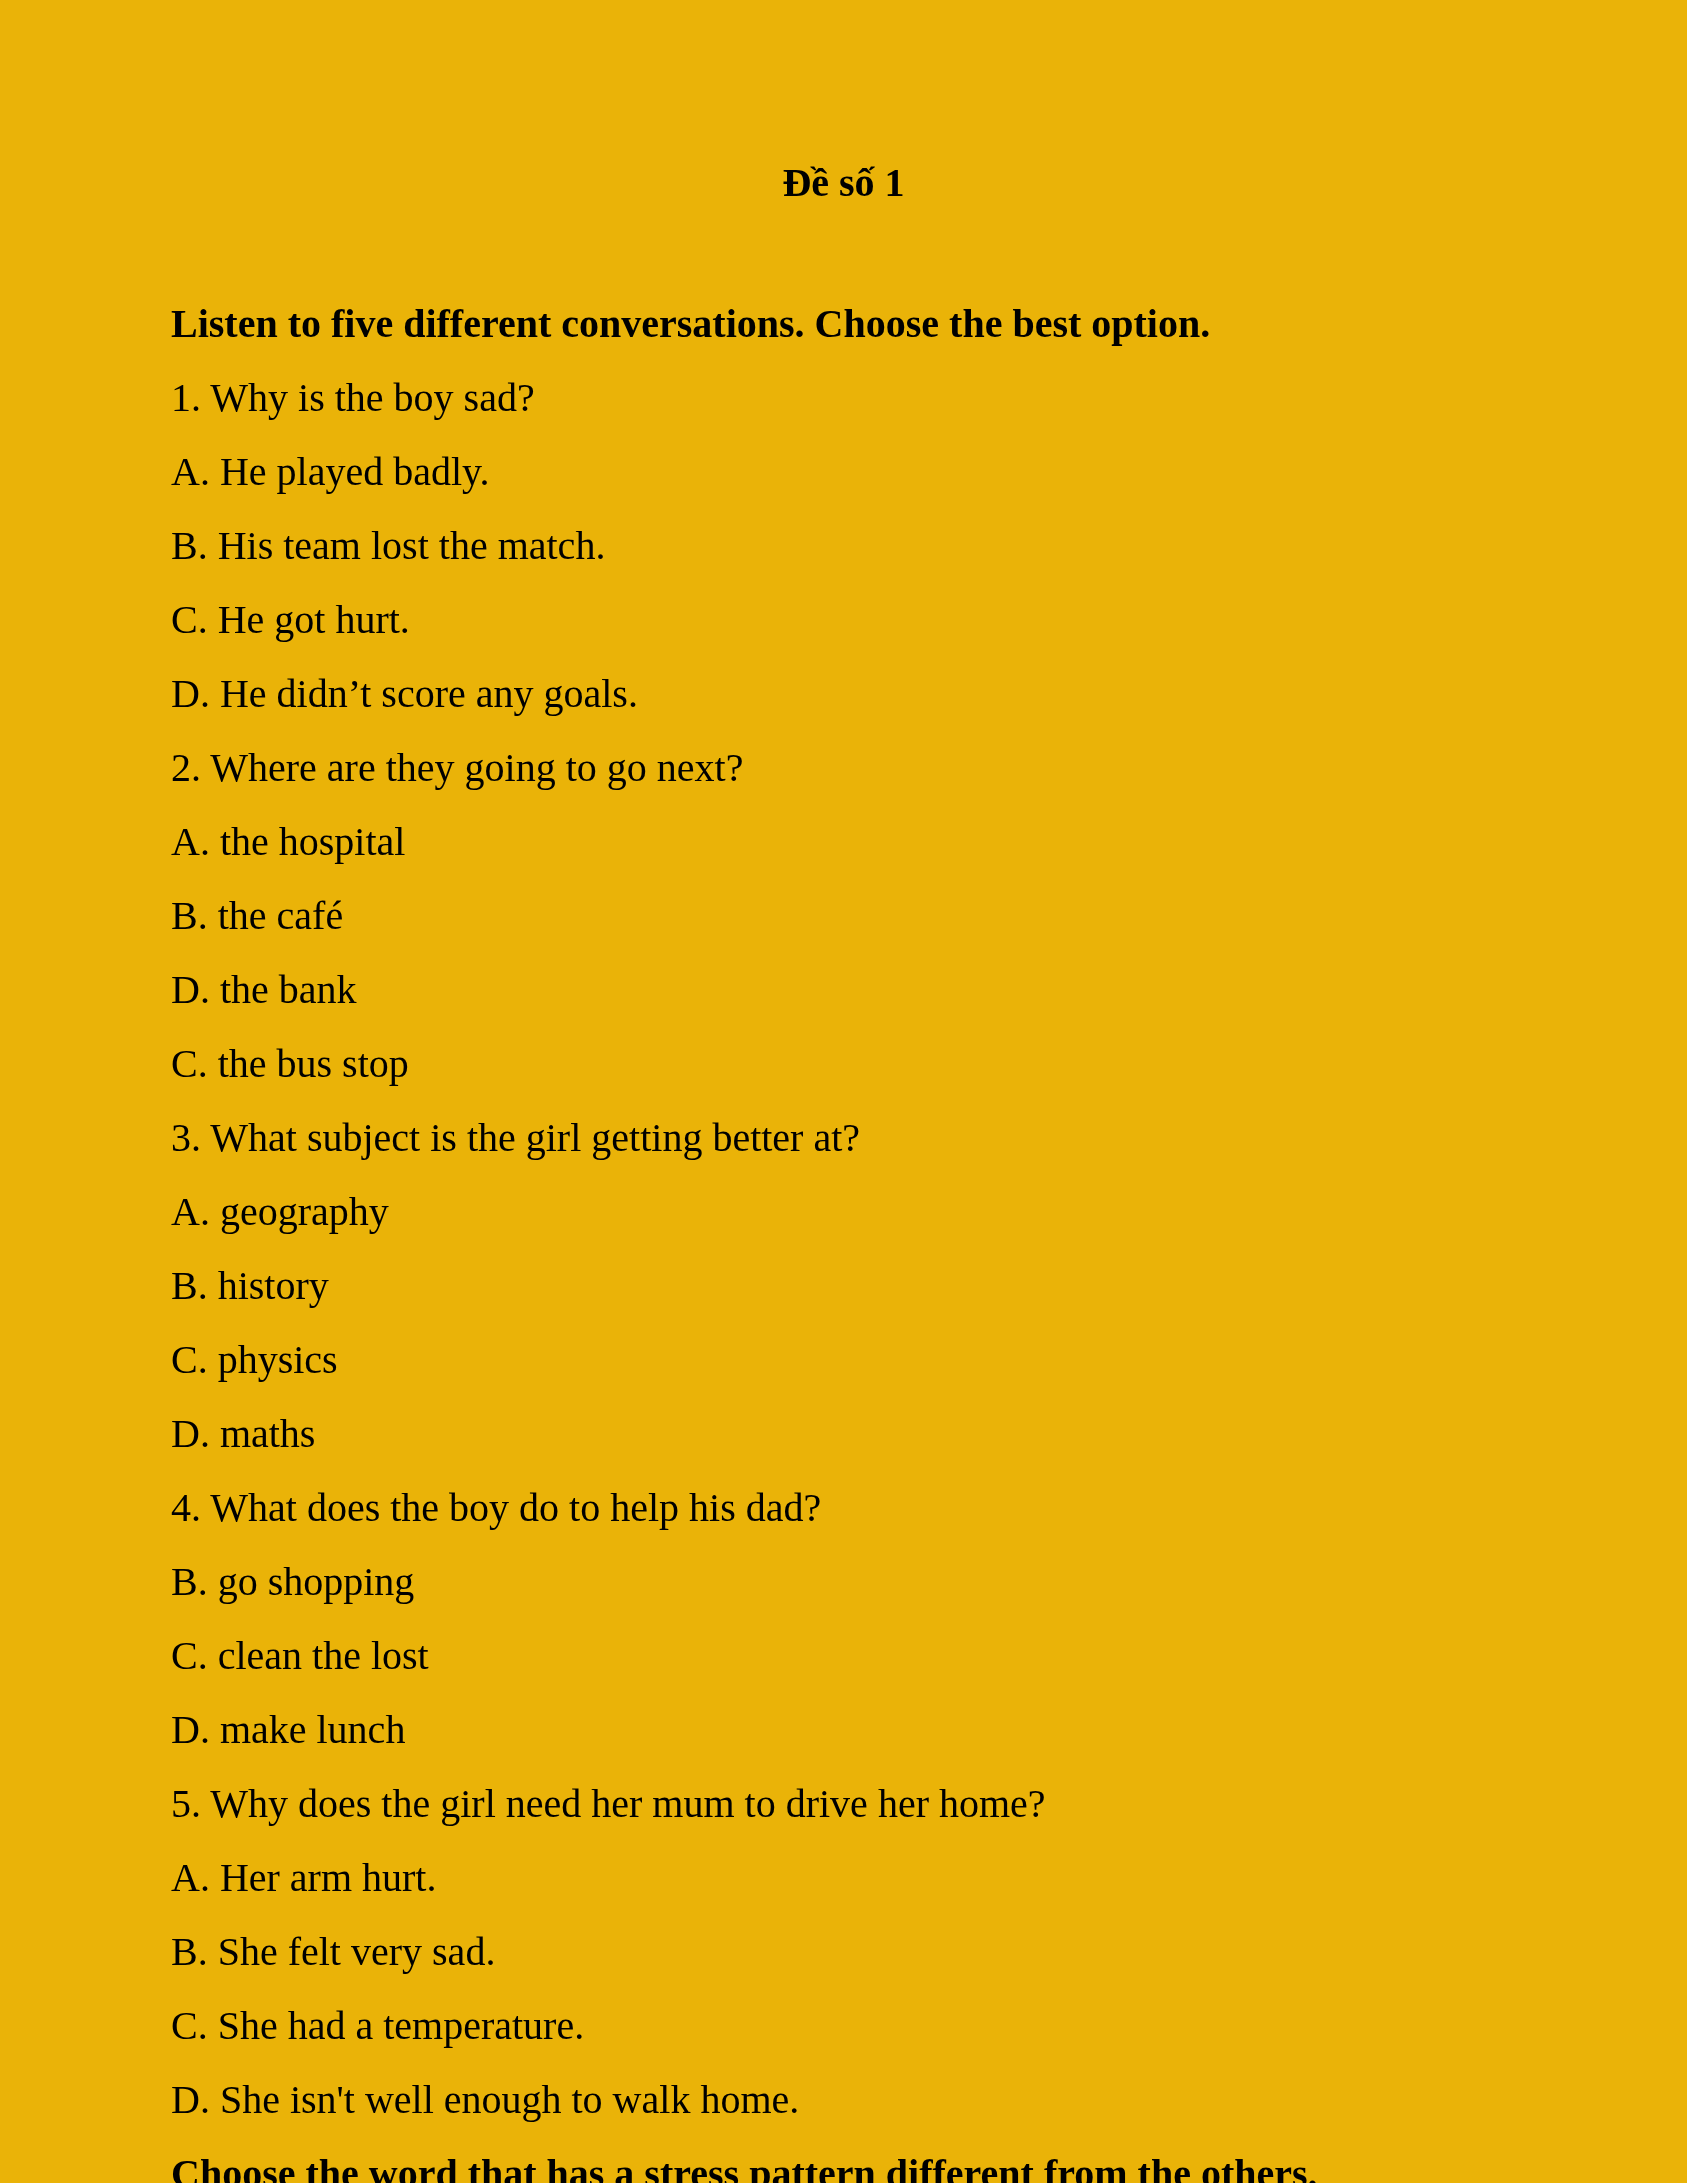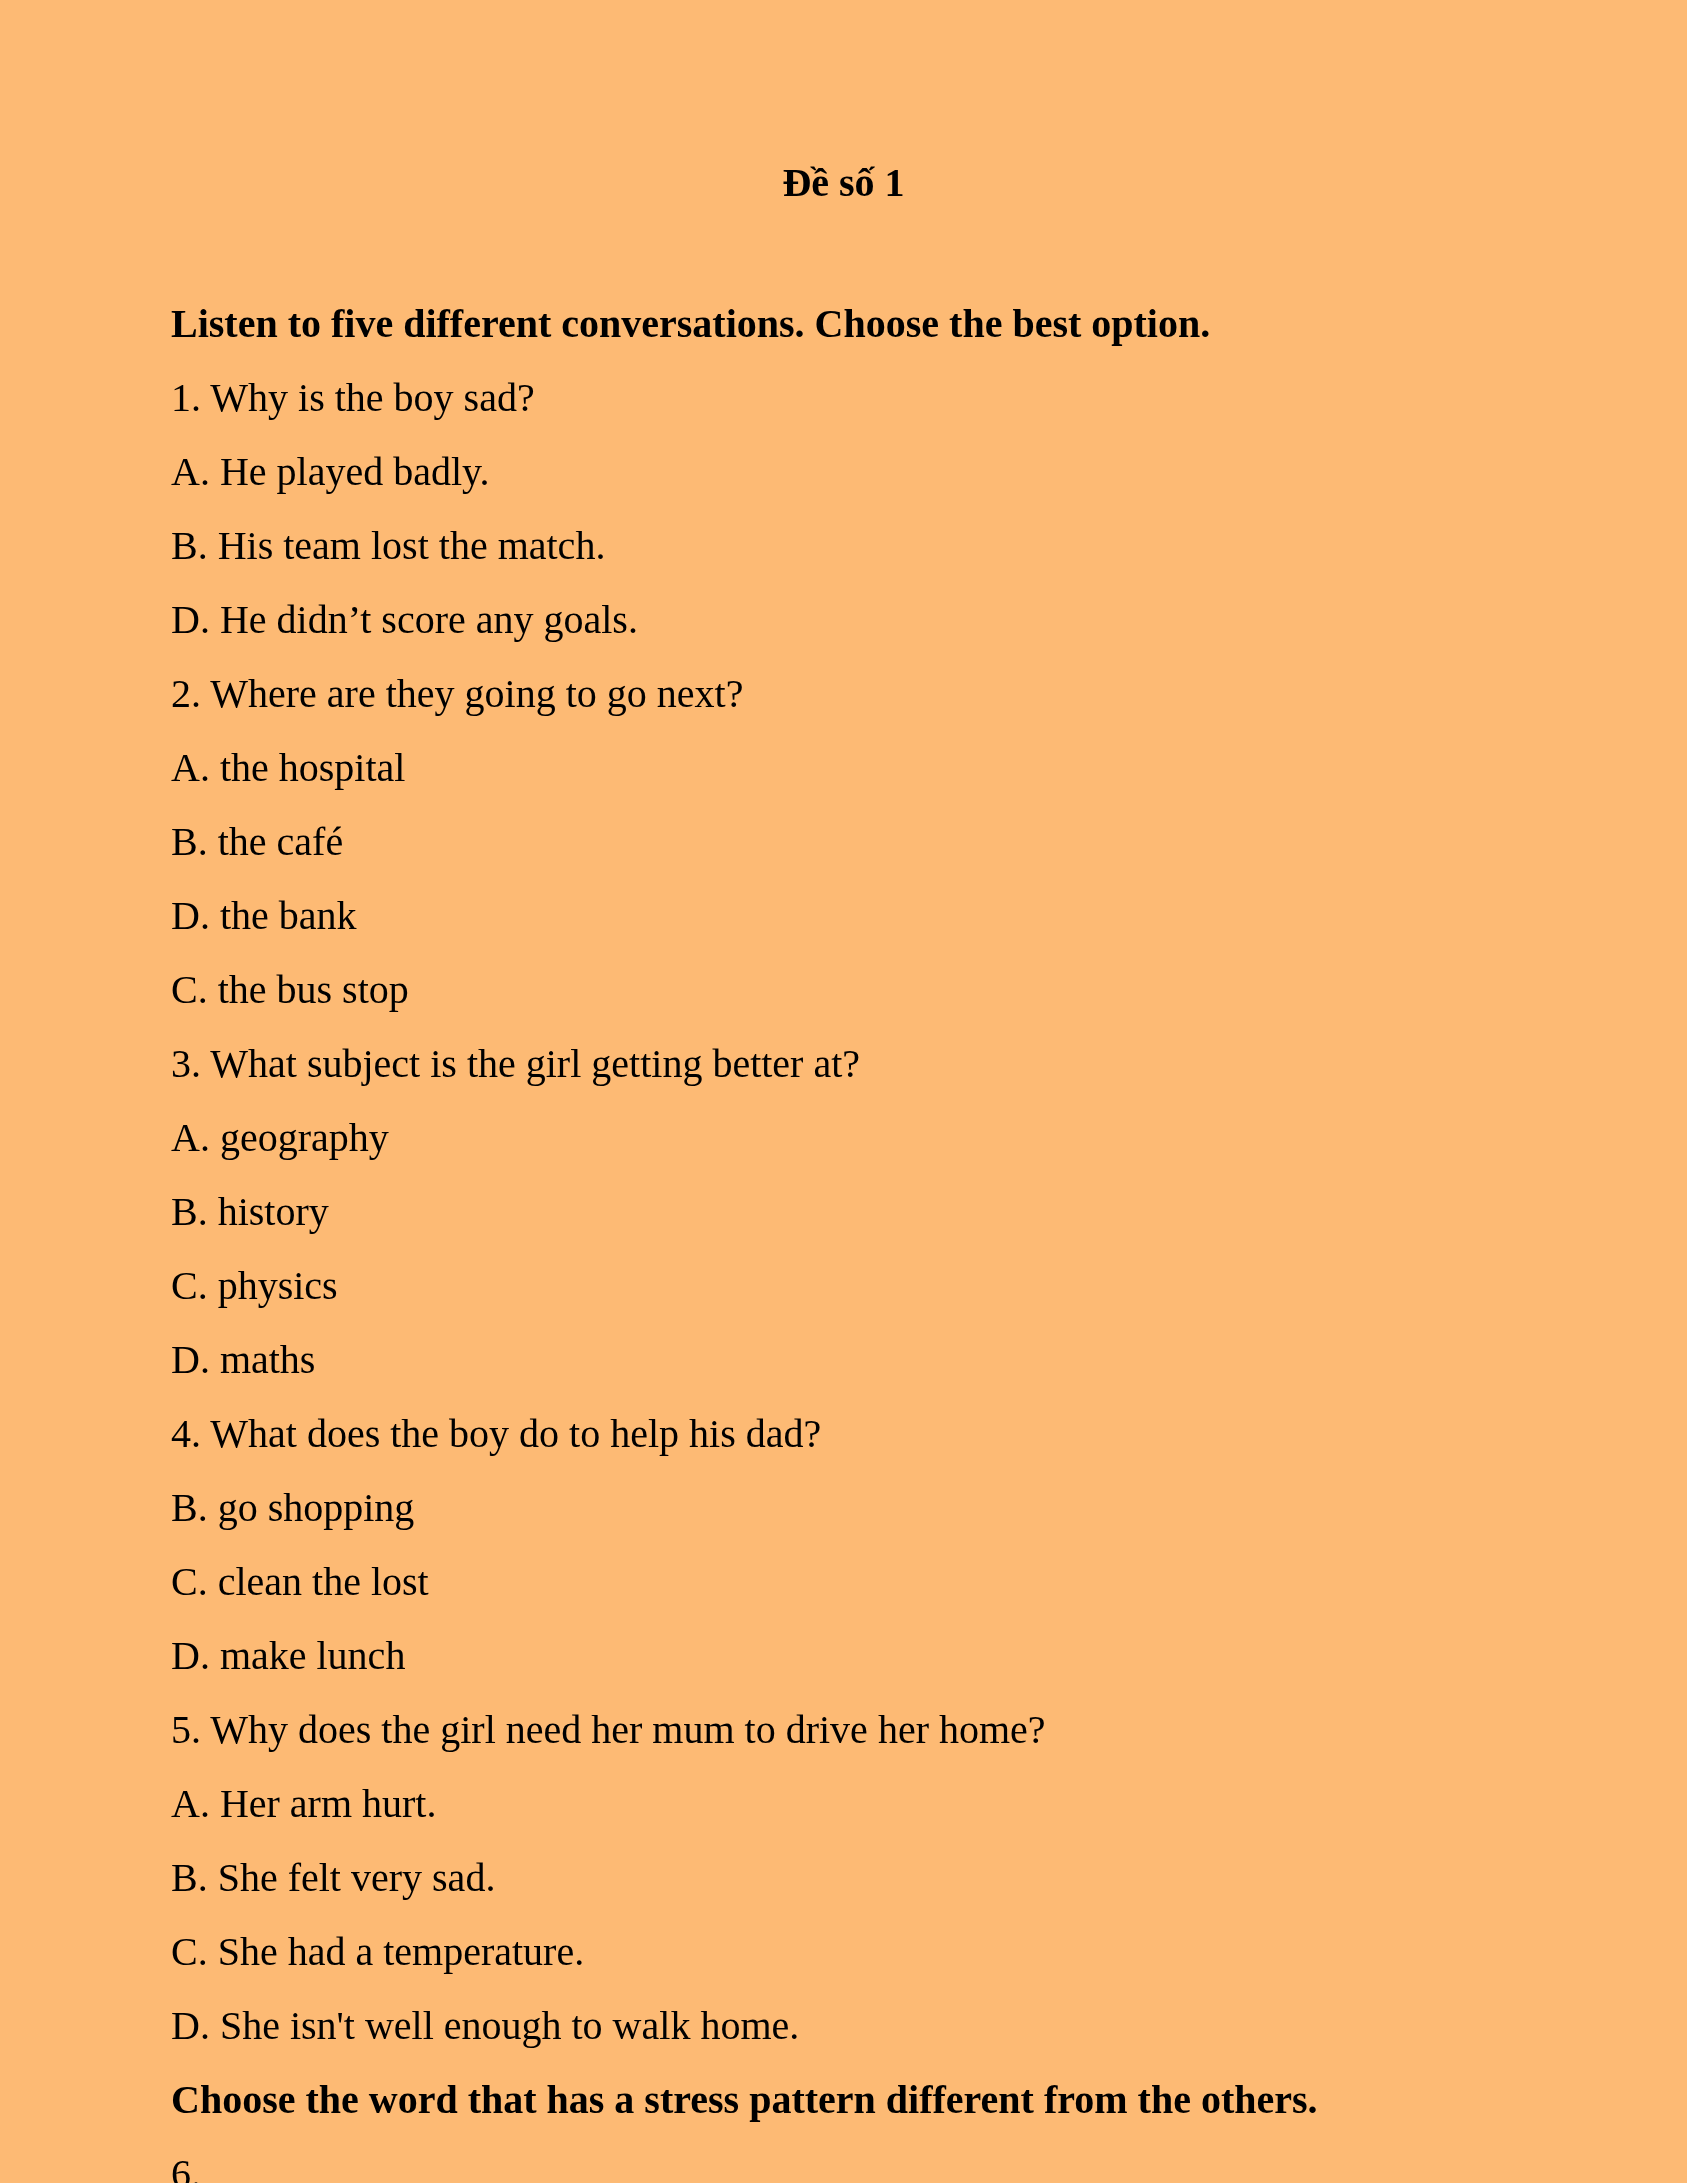--- a/index.html
+++ b/index.html
@@ -4,21 +4,21 @@
 <style>
   html, body {
     margin: 0;
     padding: 0;
     background: #ffffff;
   }
   .page {
     position: relative;
     width: 1687px;
     height: 2183px;
-    background: #fdba74;
+    background: #eab308;
     box-sizing: border-box;
     padding: 159px 159px 0 159px;
     font-family: "Liberation Serif", serif;
     font-size: 40px;
     color: #000000;
   }
   .doc-title {
     text-align: center;
     font-weight: bold;
     line-height: 48px;
@@ -39,20 +39,21 @@
 <div class="page">
 
   <p class="doc-title">Đề số 1</p>
 
   <div>
     <p class="line bold">Listen to five different conversations. Choose the best option.</p>
 
     <p class="line">1. Why is the boy sad?</p>
     <p class="line">A. He played badly.</p>
     <p class="line">B. His team lost the match.</p>
+    <p class="line">C. He got hurt.</p>
     <p class="line">D. He didn’t score any goals.</p>
 
     <p class="line">2. Where are they going to go next?</p>
     <p class="line">A. the hospital</p>
     <p class="line">B. the café</p>
     <p class="line">D. the bank</p>
     <p class="line">C. the bus stop</p>
 
     <p class="line">3. What subject is the girl getting better at?</p>
     <p class="line">A. geography</p>

